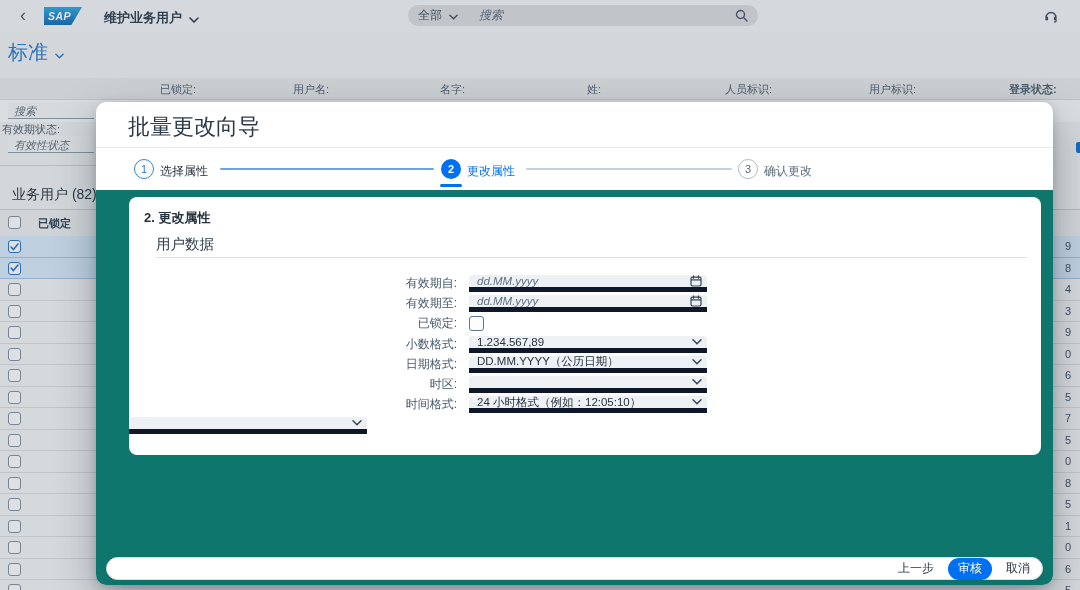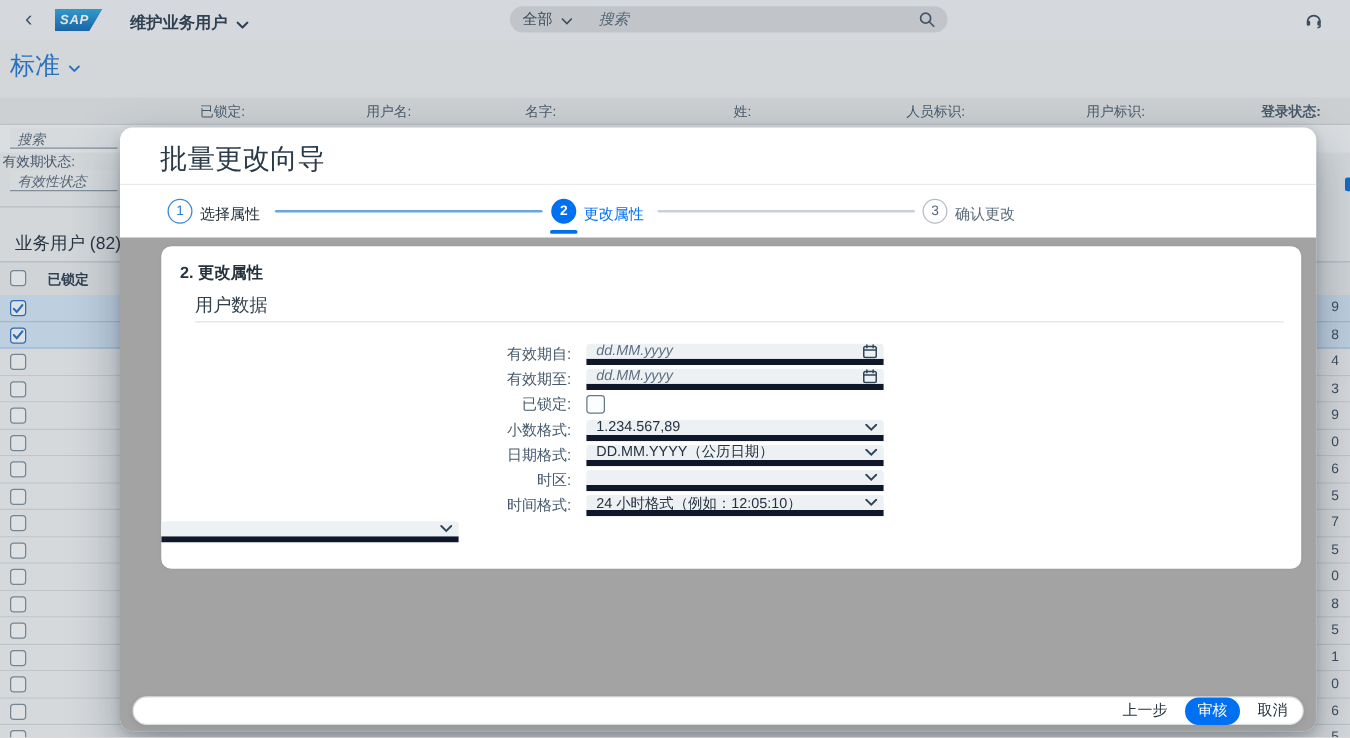--- a/index.html
+++ b/index.html
@@ -56,21 +56,21 @@
   .wcircle{position:absolute;top:11px;width:20px;height:20px;border-radius:50%;box-sizing:border-box;font-size:11px;
            display:flex;align-items:center;justify-content:center;background:#fff;}
   .wc-completed{border:1.5px solid #3585d8;color:#2f7dd3;}
   .wc-active{background:#0070f2;color:#fff;font-weight:700;}
   .wc-upcoming{border:1.5px solid #b3bcc5;color:#5a6a7a;}
   .wlabel{position:absolute;top:15px;font-size:12px;white-space:nowrap;}
   .wl-completed{color:#27323d;} .wl-active{color:#0070f2;} .wl-upcoming{color:#5a6a7a;}
   .wline{position:absolute;top:20px;height:2px;border-radius:1px;}
   .wline.done{background:#6aa5e0;} .wline.todo{background:#c9d0d7;}
   .wunder{position:absolute;top:36px;width:22px;height:3px;border-radius:2px;background:#0070f2;}
-  .dlg-body{position:absolute;left:0;top:88px;right:0;bottom:0;background:#a3a3a3;border-radius:0 0 10px 10px;}
+  .dlg-body{position:absolute;left:0;top:88px;right:0;bottom:0;background:#0f766e;border-radius:0 0 10px 10px;}
   .card{position:absolute;left:33px;top:7px;width:912px;height:258px;background:#fff;border-radius:8px;box-shadow:0 0 2px rgba(0,0,0,.08);}
   .sec-title{position:absolute;left:15px;top:12px;font-size:13px;font-weight:700;color:#26323e;}
   .grp-title{position:absolute;left:27px;top:38px;font-size:14.5px;color:#32404e;}
   .grp-hr{position:absolute;left:27px;right:14px;top:60px;height:1px;background:#dfe3e6;}
   #form-rows{position:absolute;left:0;top:76px;right:0;}
   .frow{display:flex;align-items:center;height:20.3px;}
   .flab{width:340px;text-align:right;font-size:12px;color:#45586c;padding-right:12px;box-sizing:border-box;}
   .fctrl{margin-left:0;}
   .ctrl{position:relative;width:238px;height:17px;background:#eef1f4;border-bottom:5px solid #0f172a;border-radius:3px 3px 0 0;
         font-size:11.5px;display:flex;align-items:center;padding:0 22px 0 8px;box-sizing:border-box;color:#25323f;white-space:nowrap;}
@@ -126,21 +126,21 @@
     <div class="variant">
       <span>标准</span>
       <span><svg width="9" height="6" viewBox="0 0 10 6">
             <path d="M1 1l4 4 4-4" fill="none" stroke="#2678d0" stroke-width="1.6" stroke-linecap="round"></path>
           </svg></span>
     </div>
 
     <div class="filter-strip" id="filter-labels">
         <div class="flabel" style="left: 160px;">已锁定:</div>
         <div class="flabel" style="left: 293px;">用户名:</div>
-        <div class="flabel" style="left: 420px;">名字:</div>
+        <div class="flabel" style="left: 440px;">名字:</div>
         <div class="flabel" style="left: 587px;">姓:</div>
         <div class="flabel" style="left: 725px; text-align: center;">人员标识:</div>
         <div class="flabel" style="left: 869px;">用户标识:</div>
         <div class="flabel" style="left: 1009px; font-weight: bold;">登录状态:</div>
       </div>
     <div class="inputs-row"></div>
 
     <div class="lp-input" style="left:8px;top:102px;">搜索</div>
     <div class="lp-label">有效期状态:</div>
     <div class="lp-input" style="left:8px;top:136px;">有效性状态</div>

